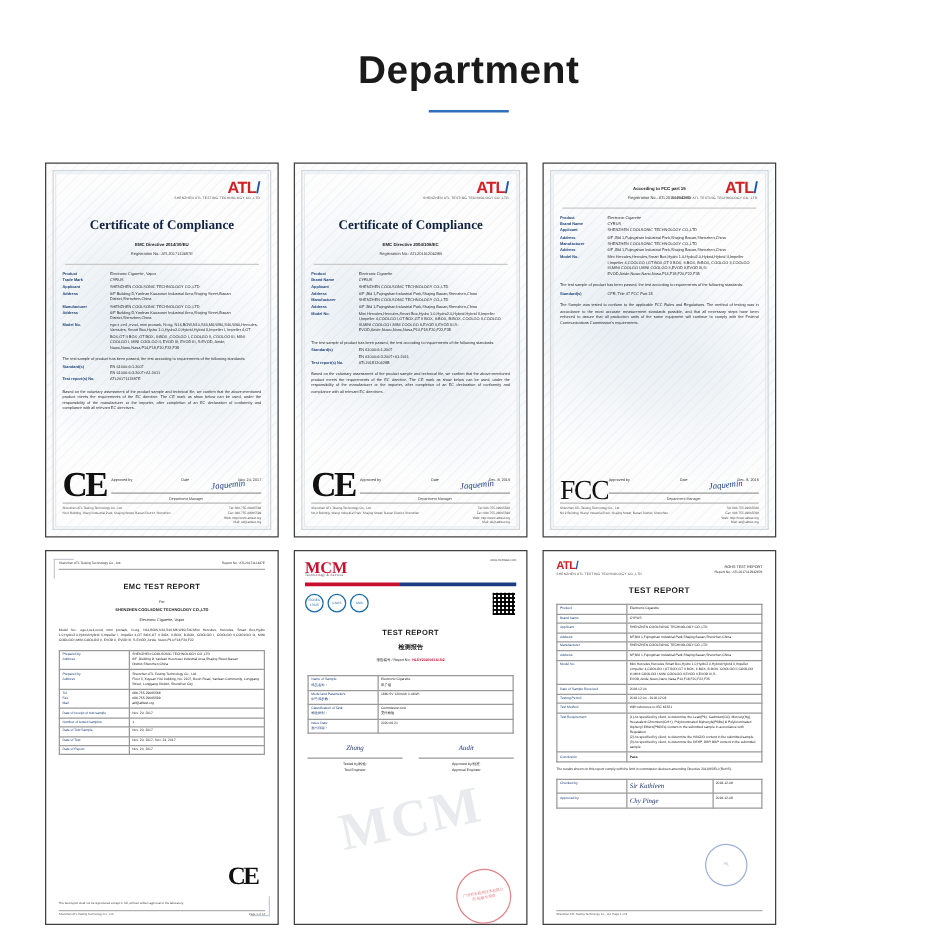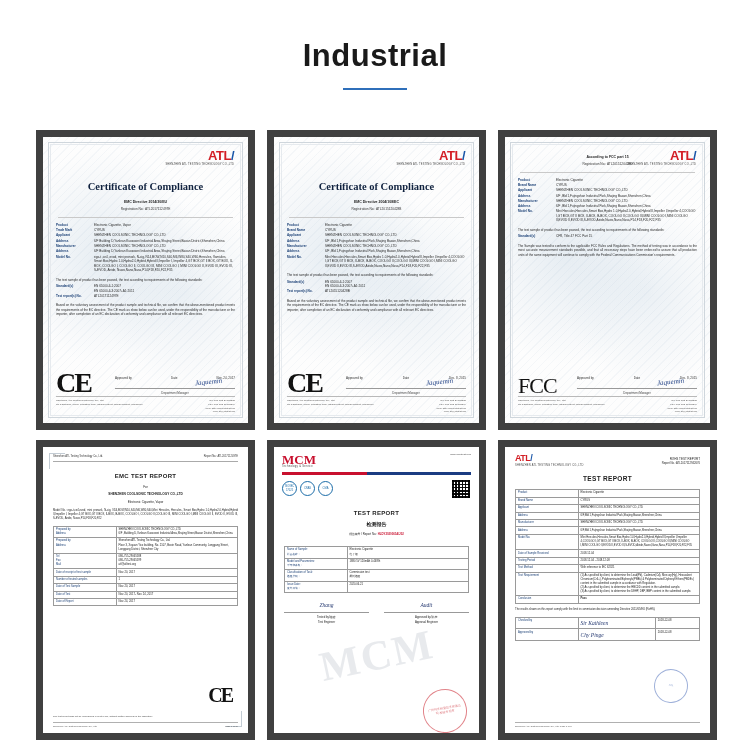--- a/index.html
+++ b/index.html
@@ -31,24 +31,24 @@
   }
   .grid {
     position: absolute;
     top: 130px; left: 36px;
     width: 682px;
     display: flex;
     flex-wrap: wrap;
     gap: 10px 12px;
   }
   .cert {
-    width: 219px;
+    width: 187px;
     height: 300px;
     background: #fdfdfd;
-    border: 7px solid #404040;
+    border: 1px solid #404040;
     position: relative;
     overflow: hidden;
     font-size: 3.1px;
     line-height: 1.45;
     color: #2a2a2a;
   }
   
   .cert .wash {
     position: absolute; inset: 0;
     background:
@@ -364,21 +364,21 @@
     border-color: #c3ccd4;
   }
   .corner-tl { top: 6px; left: 6px; border-top: 1px solid #c3ccd4; border-left: 1px solid #c3ccd4; }
   .corner-br { bottom: 6px; right: 6px; border-bottom: 1px solid #c3ccd4; border-right: 1px solid #c3ccd4; }
 </style>
 </head>
 <body>
 
 <div class="page">
 
-  <h1 class="page-title">Industrial</h1>
+  <h1 class="page-title">Department</h1>
   <div class="title-rule"></div>
 
   <div class="grid">
 
     <div class="cert">
       <div class="wash"></div>
       <div class="inner-border"></div>
       <div class="inner-border2"></div>
       <div class="cbody">
         <div class="atl">

